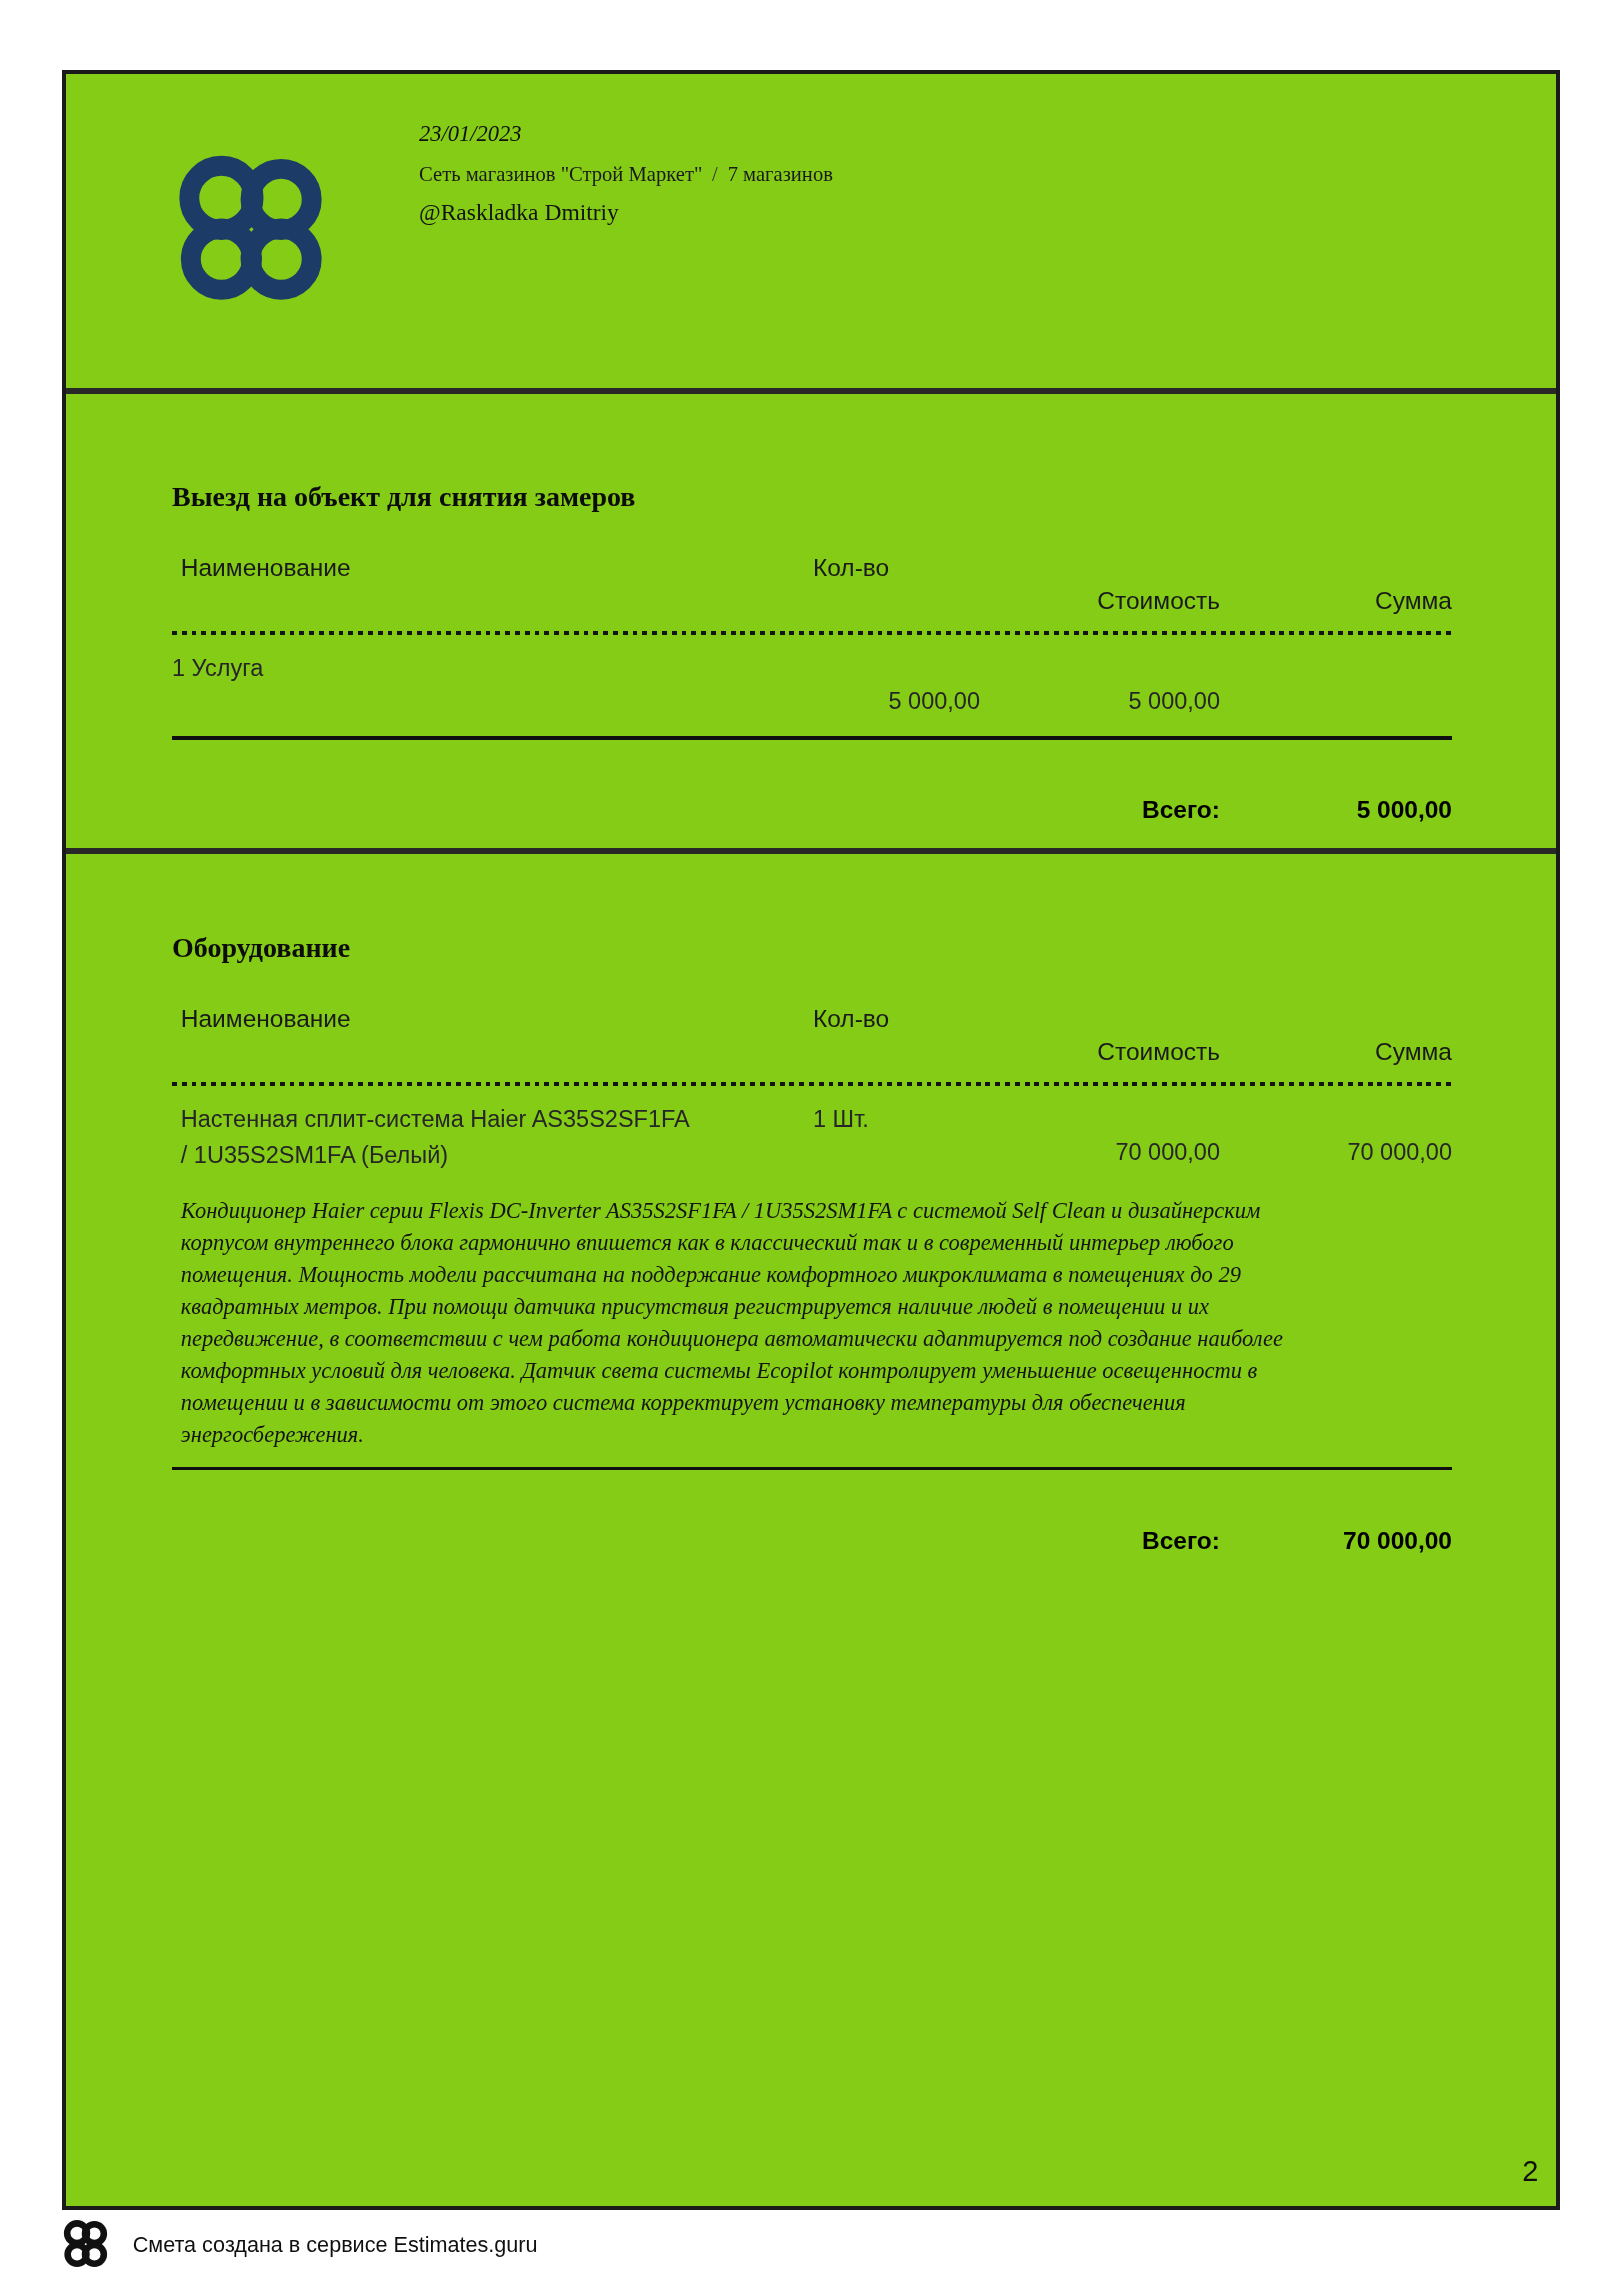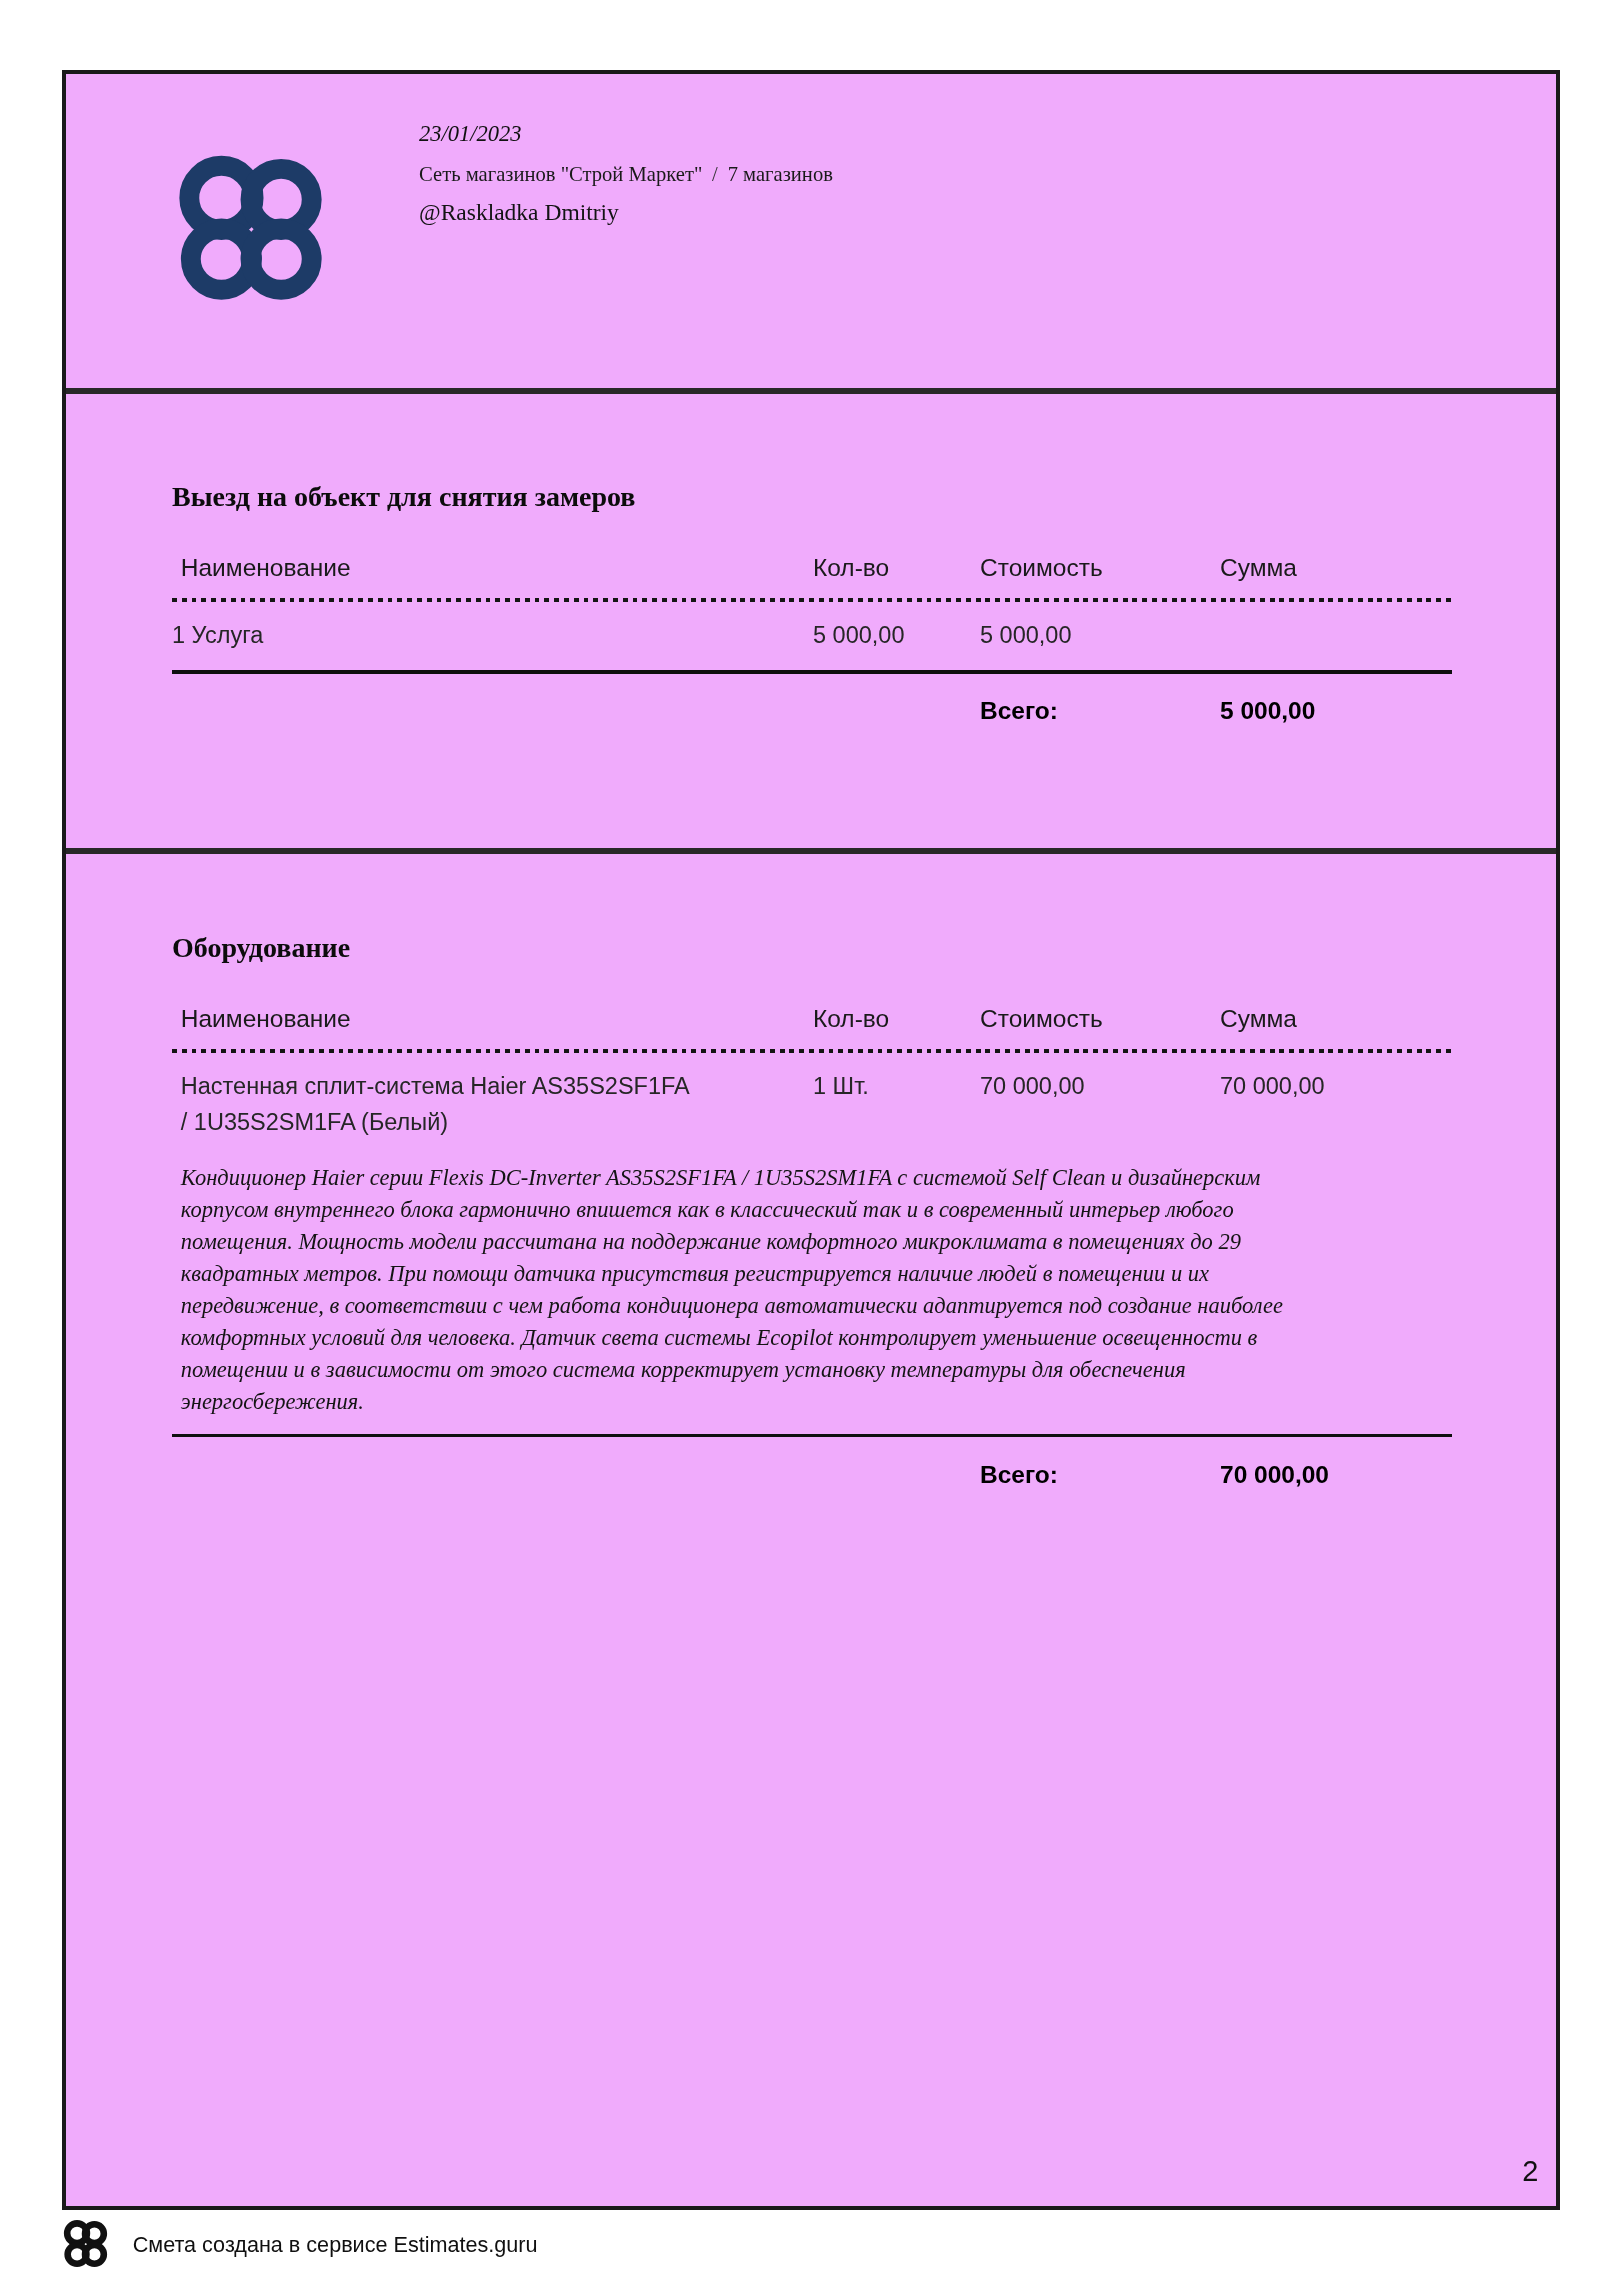--- a/index.html
+++ b/index.html
@@ -3,21 +3,21 @@
 <meta charset="utf-8">
 <style>
   html,body{margin:0;padding:0;}
   body{
     width:1621px;height:2293px;position:relative;background:#ffffff;
     font-family:"Liberation Sans", sans-serif;color:#1f1f1f;
     -webkit-font-smoothing:antialiased;
   }
   .sheet{
     position:absolute;left:62px;top:70px;width:1498px;height:2140px;
-    border:4.9px solid #1a1a1a;box-sizing:border-box;background:#f0abfc;
+    border:4.9px solid #1a1a1a;box-sizing:border-box;background:#84cc16;
   }
   
   .logo{position:absolute;left:108px;top:78px;width:153px;height:153px;}
   .head-text{position:absolute;left:353px;top:47px;width:980px;}
   .doc-date{
     font-family:"Liberation Serif", serif;font-style:italic;
     font-size:22.5px;color:#111;margin:0 0 15.7px 0;
   }
   .doc-company{
     font-family:"Liberation Serif", serif;font-size:20.6px;color:#1a1a1a;
@@ -37,21 +37,21 @@
   
   .section{position:absolute;left:106px;width:1280px;}
   .section-0{top:400px;}
   .section-1{top:851px;}
   .section-heading{
     font-family:"Liberation Serif", serif;font-weight:700;
     font-size:28px;color:#0c0c0c;margin:7px 0 41px 0;
   }
   .trow{display:grid;grid-template-columns:641px 167px 240px 232px;align-items:start;}
   .cell-name{padding-left:8.8px;}
-  .cell-right{}
+  .cell-right{text-align:right;margin-top:33px;}
   .thead .cell{font-size:24.5px;color:#1a1a1a;padding-bottom:15.7px;}
   .sep-dotted{
     height:3.9px;margin-bottom:2px;
     background:repeating-linear-gradient(90deg,#141414 0 4.9px,transparent 4.9px 9.8px);
   }
   .tbody .cell{font-size:23.5px;line-height:36px;color:#262626;padding-top:13.7px;}
   .tbody .cell-name{max-width:510px;}
   .row-gap{height:16.7px;}
   .sep-solid{height:3.9px;background:#0f0f0f;}
   .desc{

